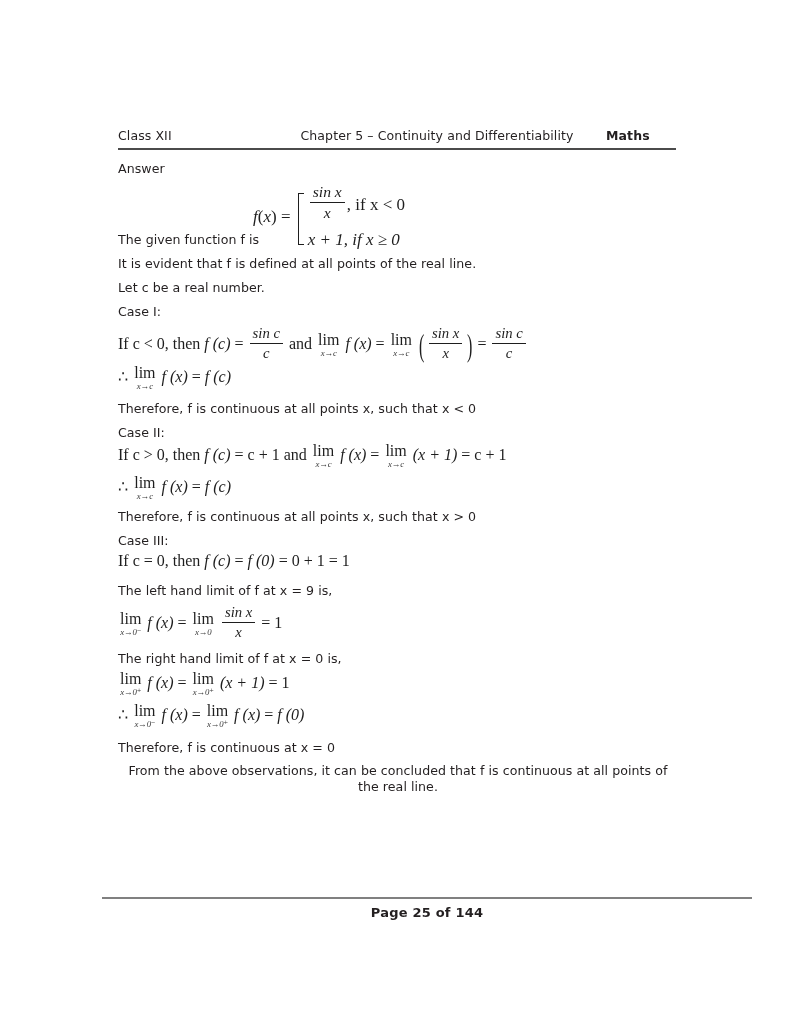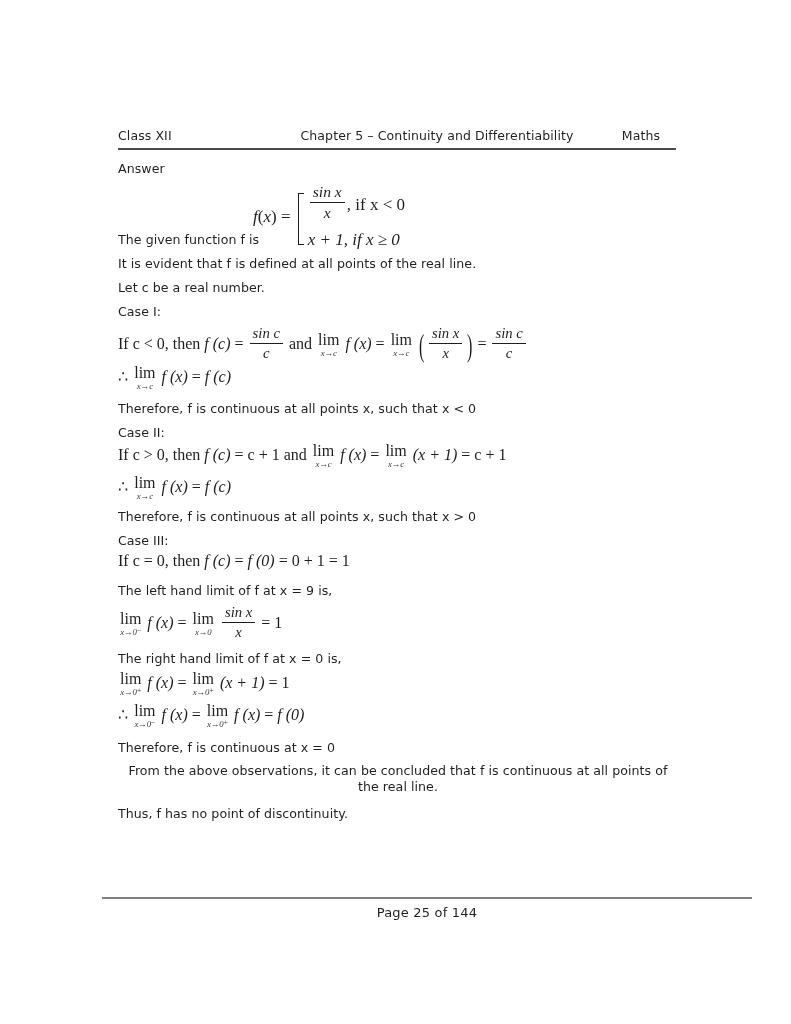--- a/index.html
+++ b/index.html
@@ -30,21 +30,21 @@
     top: 128px;
     width: 558px;
     height: 22px;
     display: flex;
     align-items: flex-start;
     font-size: 12.5px;
     letter-spacing: 0.1px;
   }
   .header-left   { width: 150px; text-align: left; }
   .header-center { flex: 1; text-align: center; }
-  .header-right  { width: 70px; text-align: center; }
+  .header-right  { width: 70px; text-align: left; font-weight: bold; }
   .header-rule {
     position: absolute;
     left: 118px;
     top: 148px;
     width: 558px;
     height: 2px;
     background: #4b4b4b;
   }
 
   
@@ -170,21 +170,21 @@
     height: 2px;
     background: #808080;
   }
   .footer-text {
     position: absolute;
     left: 102px;
     top: 905px;
     width: 650px;
     text-align: center;
     font-size: 13px;
-    font-weight: normal;
+    font-weight: bold;
     letter-spacing: 0.2px;
   }
 </style>
 </head>
 <body>
 
 <div class="page">
 
   <div class="header">
     <span class="header-left">Class XII</span>
@@ -356,18 +356,17 @@
       <span class="op">lim</span>
       <span class="sub">x→0⁺</span>
     </span>
     <span class="v">f (x)</span>
     <span class="up">=</span>
     <span class="v">f (0)</span>
   </div>
 
   <div class="line" style="top:740px">Therefore, f is continuous at x = 0</div>
   <div class="line wrap" style="top:763px; line-height:16px;">From the above observations, it can be concluded that f is continuous at all points of the real line.</div>
-  <div class="line" style="top:806px">Thus, f has no point of discontinuity.</div>
 
   <div class="footer-rule"></div>
   <div class="footer-text">Page 25 of 144</div>
 
 </div>
 
 </body></html>

